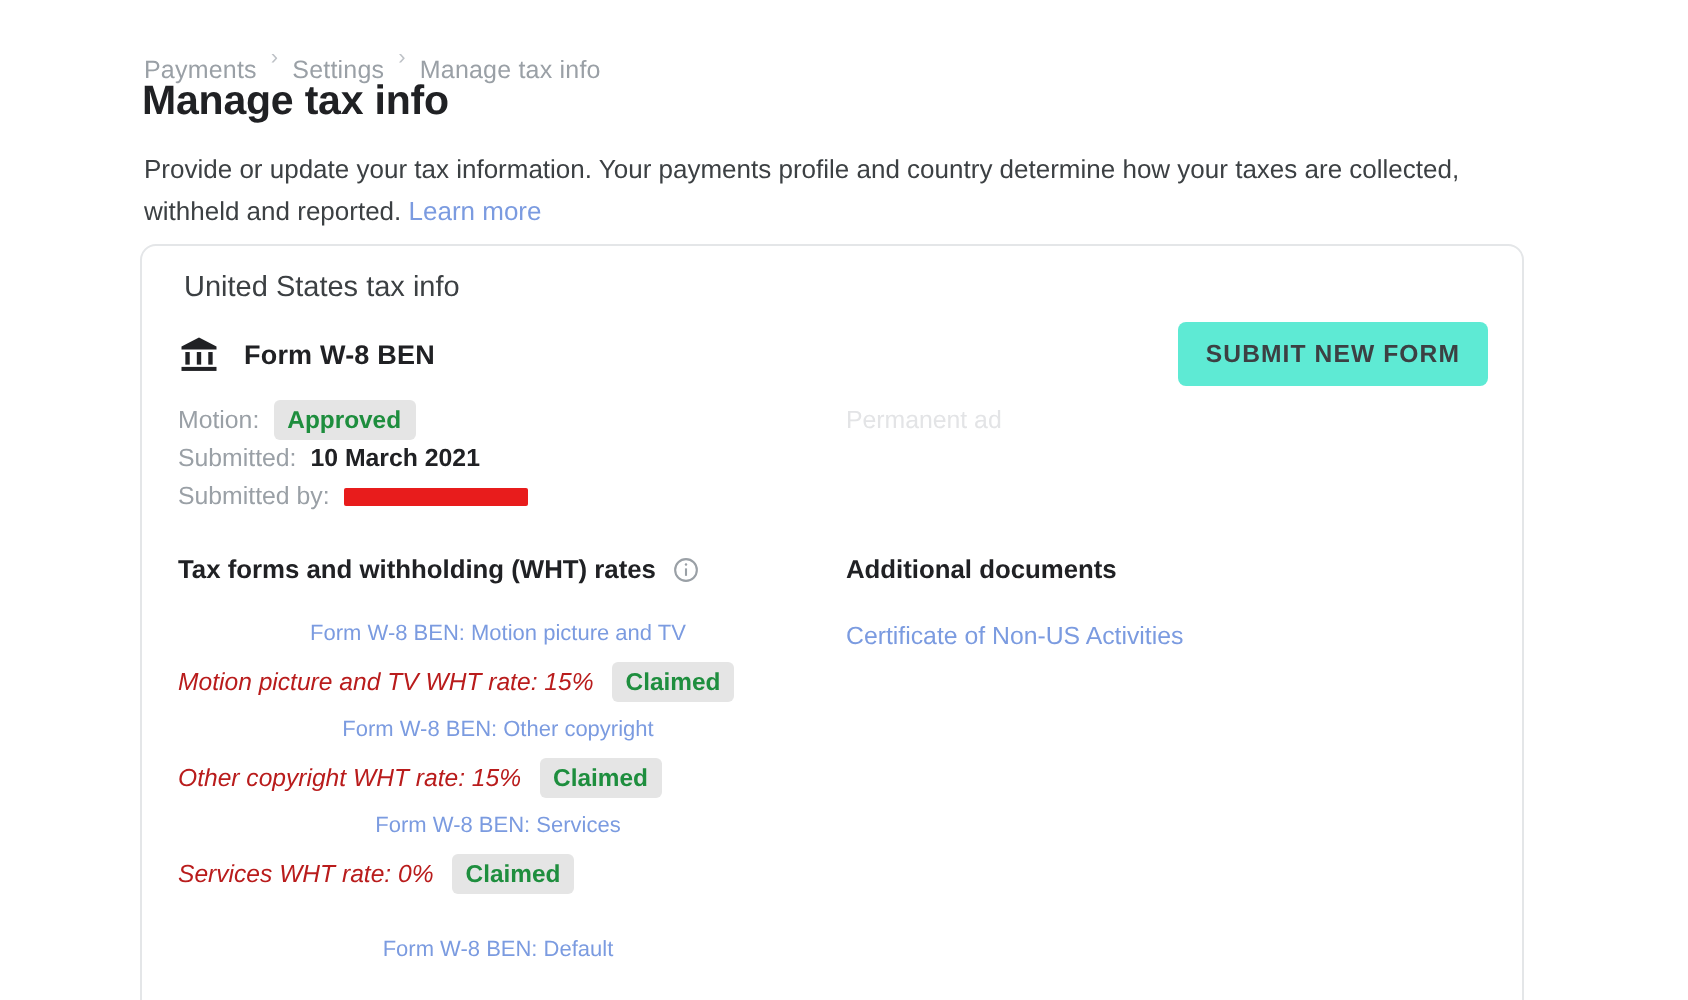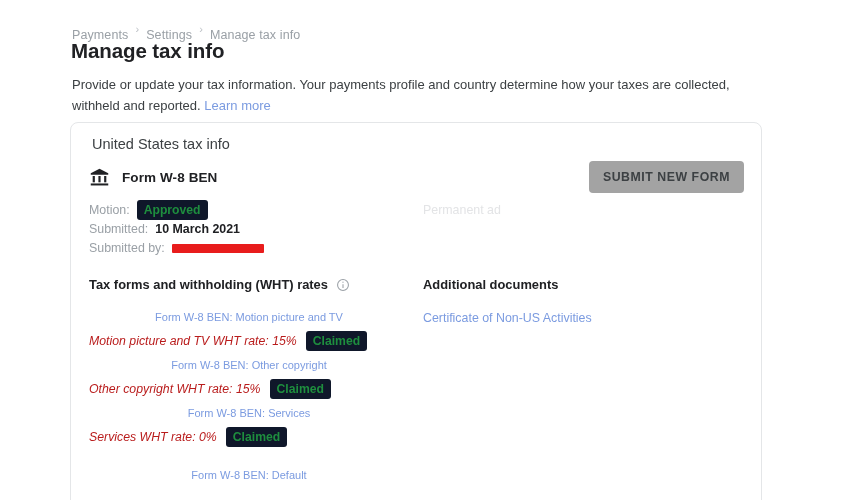--- a/index.html
+++ b/index.html
@@ -47,34 +47,34 @@
     font-size: 14.5px; color: #3c4043; font-weight: normal;
   }
 
   
   .form-row { position: absolute; left: 18px; top: 44px; display: flex; align-items: center; gap: 12px; }
   .bank-icon { width: 21px; height: 21px; display: block; color: #202124; }
   .form-name { font-size: 13.5px; font-weight: bold; color: #202124; letter-spacing: .1px; }
 
   .submit-btn {
     position: absolute; right: 17px; top: 38px;
-    background: #a3a3a3; border: none; border-radius: 4px;
+    background: #5eead4; border: none; border-radius: 4px;
     padding: 9px 14px;
     font-family: "Liberation Sans", sans-serif;
     font-size: 12.3px; font-weight: bold; color: #3c4043;
     letter-spacing: .55px; cursor: pointer; white-space: nowrap;
   }
 
   
   .meta { position: absolute; left: 18px; top: 78px; font-size: 12.4px; line-height: 1.5; }
   .meta-line { display: flex; align-items: center; gap: 7px; height: 18px; margin-bottom: 1px; }
   .meta-label { color: #9aa0a6; }
   .meta-value { color: #202124; font-weight: bold; }
   .badge {
-    display: inline-block; background: #0f172a; color: #1e8e3e;
+    display: inline-block; background: #e5e5e5; color: #1e8e3e;
     font-size: 12.2px; font-weight: bold; padding: 2px 7px; border-radius: 3px;
     line-height: 1.32;
   }
   .redaction { display: inline-block; width: 92px; height: 9px; background: #e81c1c; border-radius: 1px; }
 
   .perm-addr {
     position: absolute; left: 352px; top: 80px;
     font-size: 12.4px; color: #e3e4e6;
   }
 

